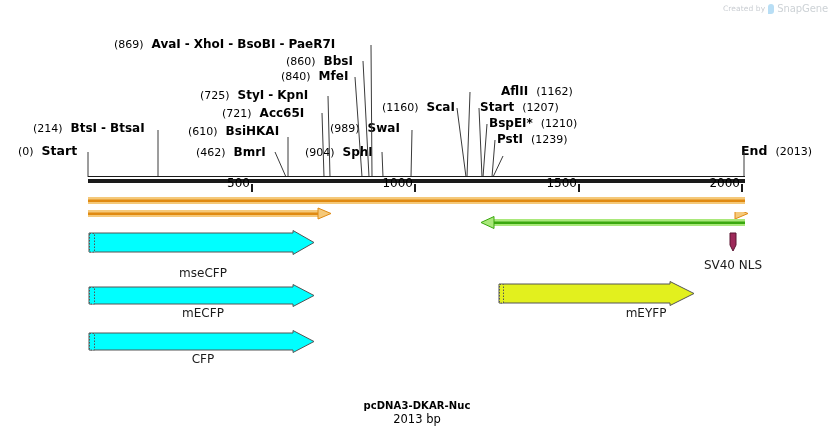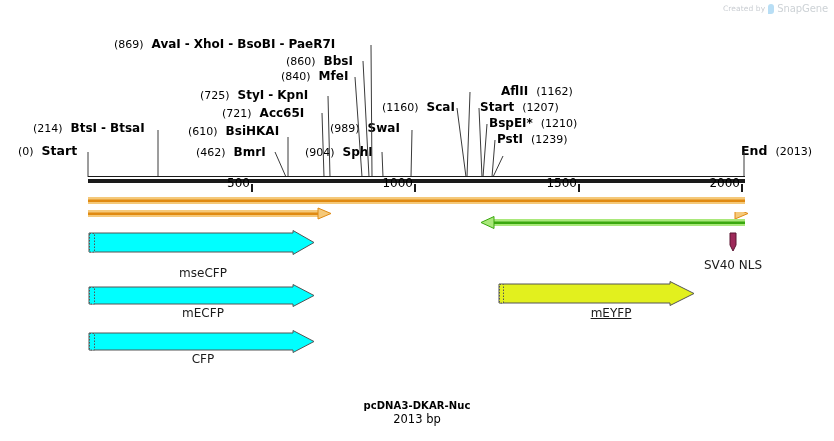--- a/index.html
+++ b/index.html
@@ -346,20 +346,20 @@
     </svg>
   </div>
   <div class="feat-label" style="left:733px; top:258px;">SV40 NLS</div>
 
   <div class="feat" style="left:498px; top:281px;">
     <svg class="feat-svg" width="200" height="26">
       <polygon points="1,3 172,3 172,0.5 196,12.5 172,24.5 172,22 1,22" fill="#e2f01e" stroke="#555555" stroke-width="1"></polygon>
       <rect x="1.5" y="3.5" width="4" height="18.5" fill="#e2f01e" stroke="#555555" stroke-width="1" stroke-dasharray="1.5,1.5"></rect>
     </svg>
   </div>
-  <div class="feat-label" style="left:611px; top:306px;text-decoration:underline;">mEYFP</div>
+  <div class="feat-label" style="left:646px; top:306px;">mEYFP</div>
 
   <div class="title-block" style="top:400px;">
     <div class="plasmid-name">pcDNA3-DKAR-Nuc</div>
     <div class="plasmid-size">2013 bp</div>
   </div>
 
 </div>
 
 </body></html>

